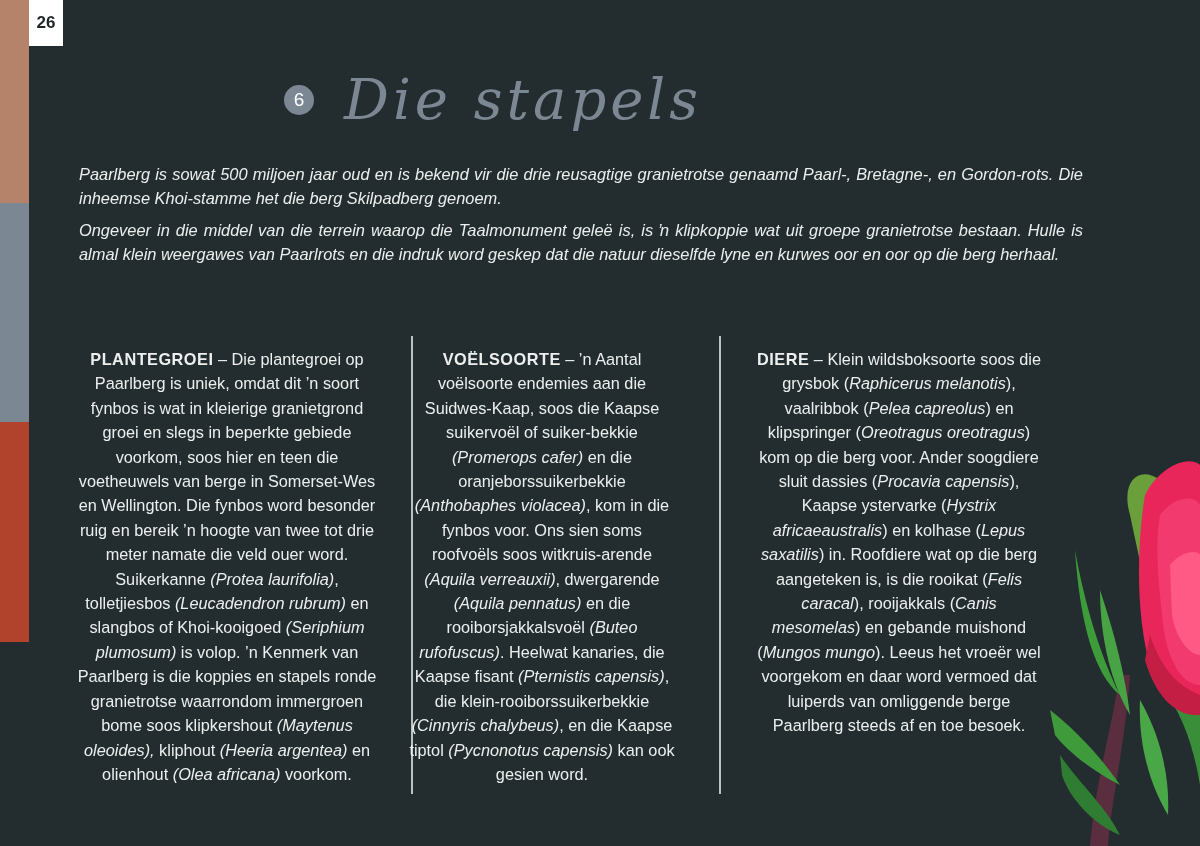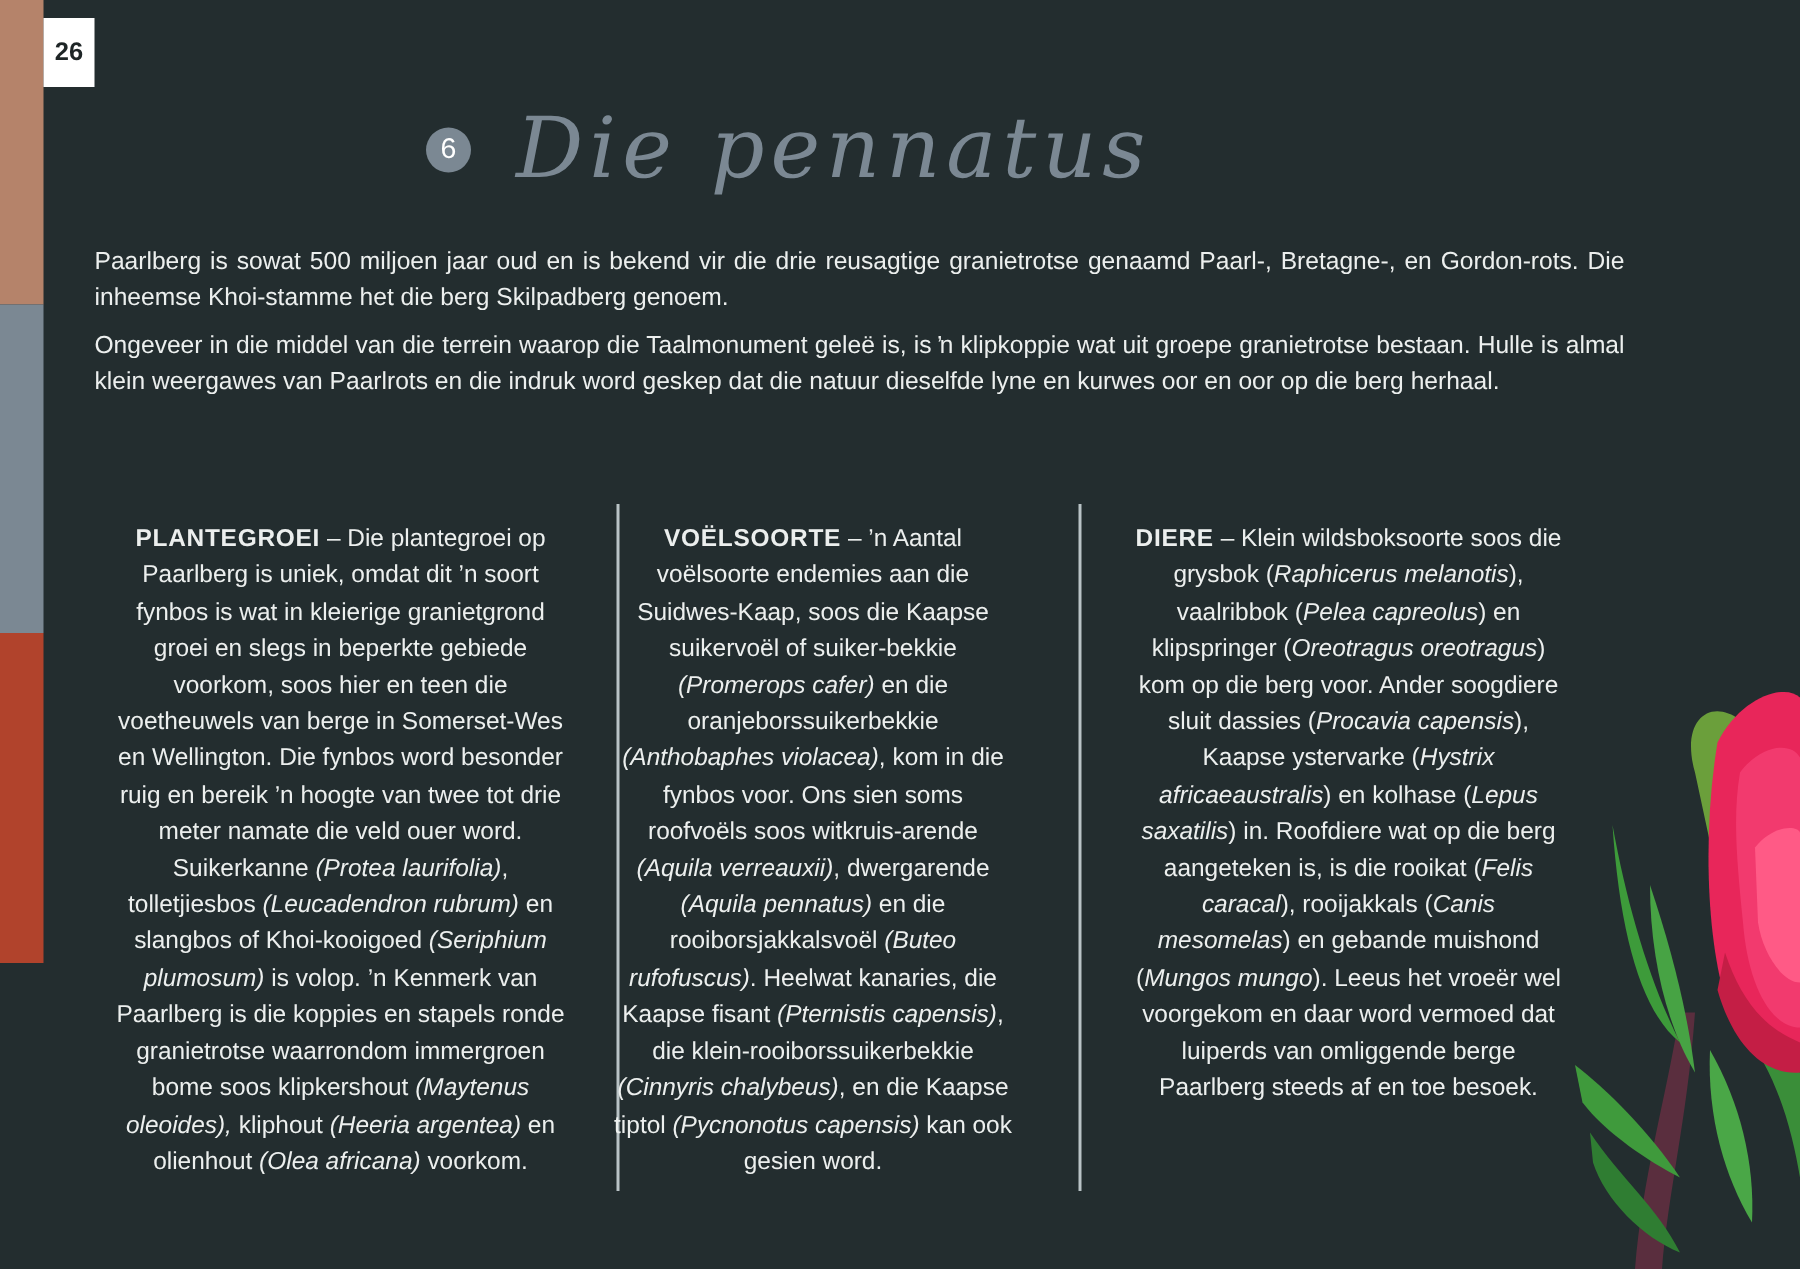--- a/index.html
+++ b/index.html
@@ -10,35 +10,35 @@
     color: #ecefee;
   }
   .strip { position: absolute; left: 0; width: 29px; }
   .strip.s1 { top: 0; height: 203px; background: #b5836a; }
   .strip.s2 { top: 203px; height: 219px; background: #7b8893; }
   .strip.s3 { top: 422px; height: 220px; background: #b1432c; }
 
   .page-number {
     position: absolute; left: 29px; top: 0; width: 34px; height: 46px;
     background: #ffffff; color: #1e2526; font-weight: bold; font-size: 17px;
-    display: flex; align-items: center; justify-content: center; margin-top: 12px;
+    display: flex; align-items: center; justify-content: center;
   }
 
   .heading { position: absolute; left: 284px; top: 70px; height: 60px; display: flex; align-items: center; }
   .chapter-badge {
     width: 30px; height: 30px; border-radius: 50%; background: #7b8893; color: #ffffff;
     font-size: 19px; display: flex; align-items: center; justify-content: center; margin-right: 30px;
   }
   .chapter-title {
     font-family: "DejaVu Serif", serif; font-style: italic; font-size: 56px; color: #7b8893;
     letter-spacing: 4px; line-height: 1;
   }
 
   .intro { position: absolute; left: 63px; top: 162px; width: 1020px; font-size: 16.4px; line-height: 24px; }
-  .intro p { margin: 0 0 8px 0; text-align: justify; }
+  .intro p { margin: 0 0 8px 16px; text-align: justify; font-style: italic; }
 
   .col { position: absolute; top: 334px; font-size: 16.3px; line-height: 24.4px; text-align: center; }
   .col.c1 { left: 58px; width: 338px; }
   .col.c2 { left: 396px; width: 292px; }
   .col.c3 { left: 744px; width: 310px; }
   .col p { margin: 13px; }
   .col .lead { font-weight: bold; letter-spacing: 0.5px; }
   .col i { font-style: italic; }
 
   .divider { position: absolute; top: 336px; height: 458px; width: 2px; background: #b9c3c6; }
@@ -51,21 +51,21 @@
 <body>
 
 <div class="strip s1"></div>
 <div class="strip s2"></div>
 <div class="strip s3"></div>
 
 <div class="page-number">26</div>
 
 <div class="heading">
   <div class="chapter-badge">6</div>
-  <div class="chapter-title">Die pennatus</div>
+  <div class="chapter-title">Die stapels</div>
 </div>
 
 <div class="intro">
   <p>Paarlberg is sowat 500 miljoen jaar oud en is bekend vir die drie reusagtige granietrotse genaamd Paarl-, Bretagne-, en Gordon-rots. Die inheemse Khoi-stamme het die berg Skilpadberg genoem.</p>
   <p>Ongeveer in die middel van die terrein waarop die Taalmonument geleë is, is ŉ klipkoppie wat uit groepe granietrotse bestaan. Hulle is almal klein weergawes van Paarlrots en die indruk word geskep dat die natuur dieselfde lyne en kurwes oor en oor op die berg herhaal.</p>
 </div>
 
 <div class="col c1">
   <p><span class="lead">PLANTEGROEI</span><span class="segs"><span> – Die plantegroei op Paarlberg is uniek, omdat dit ’n soort fynbos is wat in kleierige granietgrond groei en slegs in beperkte gebiede voorkom, soos hier en teen die voetheuwels van berge in Somerset-Wes en Wellington. Die fynbos word besonder ruig en bereik ’n hoogte van twee tot drie meter namate die veld ouer word. Suikerkanne </span><i>(Protea laurifolia)</i><span>, tolletjiesbos </span><i>(Leucadendron rubrum)</i><span> en slangbos of Khoi-kooigoed </span><i>(Seriphium plumosum)</i><span> is volop. ’n Kenmerk van Paarlberg is die koppies en stapels ronde granietrotse waarrondom immergroen bome soos klipkershout </span><i>(Maytenus oleoides),</i><span> kliphout </span><i>(Heeria argentea)</i><span> en olienhout </span><i>(Olea africana)</i><span> voorkom.</span></span></p>
 </div>

